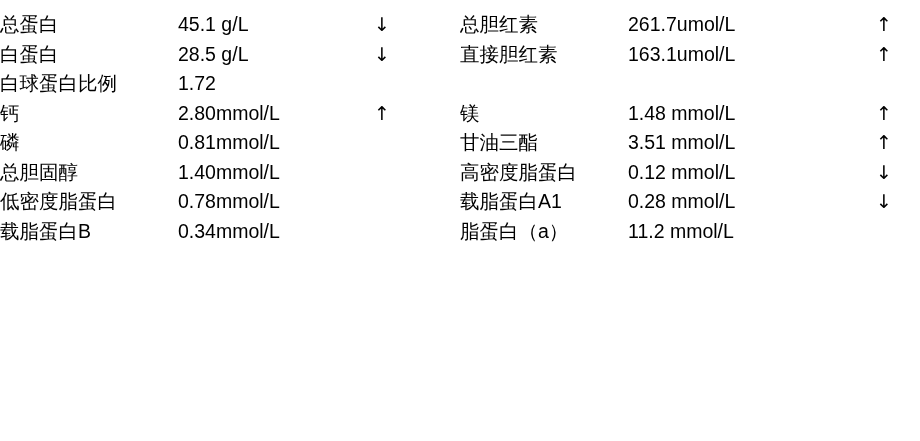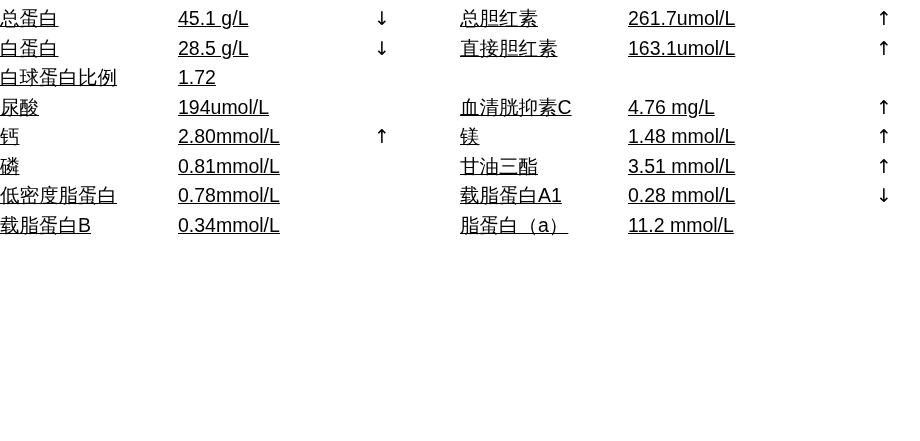--- a/index.html
+++ b/index.html
@@ -12,22 +12,21 @@
     height: 441px;
     font-family: "Liberation Sans", "DejaVu Sans", sans-serif;
     color: #000000;
     overflow: hidden;
   }
   #lab-report {
     width: 920px;
     height: 441px;
     position: relative;
     box-sizing: border-box;
-    padding: 4px 0 0 0;
-    text-decoration: underline;
+    padding: 10px 0 0 0;
   }
   table.lab-table {
     width: 920px;
     border-collapse: collapse;
     table-layout: fixed;
   }
   table.lab-table td {
     font-size: 19.5px;
     line-height: 1.0;
     padding: 0;
@@ -91,42 +90,42 @@
         </tr>
         <tr>
           <td class="name-l">白球蛋白比例</td>
           <td class="val-l">1.72</td>
           <td class="arr-l"><span class="arrow"></span></td>
           <td class="name-r"></td>
           <td class="val-r"></td>
           <td class="arr-r"><span class="arrow"></span></td>
         </tr>
         <tr>
-          <td class="name-l">尿酸</td>
-          <td class="val-l">194umol/L</td>
-          <td class="arr-l"><span class="arrow"></span></td>
-          <td class="name-r">血清胱抑素C</td>
-          <td class="val-r"> 4.76  mg/L</td>
-          <td class="arr-r"><span class="arrow">↑</span></td>
-        </tr>
-        <tr>
           <td class="name-l">钙</td>
           <td class="val-l">2.80mmol/L</td>
           <td class="arr-l"><span class="arrow">↑</span></td>
           <td class="name-r">镁</td>
           <td class="val-r">1.48 mmol/L</td>
           <td class="arr-r"><span class="arrow">↑</span></td>
         </tr>
         <tr>
           <td class="name-l">磷</td>
           <td class="val-l">0.81mmol/L</td>
           <td class="arr-l"><span class="arrow"></span></td>
           <td class="name-r">甘油三酯</td>
           <td class="val-r">3.51  mmol/L</td>
           <td class="arr-r"><span class="arrow">↑</span></td>
+        </tr>
+        <tr>
+          <td class="name-l">总胆固醇</td>
+          <td class="val-l">1.40mmol/L</td>
+          <td class="arr-l"><span class="arrow"></span></td>
+          <td class="name-r">高密度脂蛋白</td>
+          <td class="val-r">0.12  mmol/L</td>
+          <td class="arr-r"><span class="arrow">↓</span></td>
         </tr>
         <tr>
           <td class="name-l">低密度脂蛋白</td>
           <td class="val-l">0.78mmol/L</td>
           <td class="arr-l"><span class="arrow"></span></td>
           <td class="name-r">载脂蛋白A1</td>
           <td class="val-r">0.28  mmol/L</td>
           <td class="arr-r"><span class="arrow">↓</span></td>
         </tr>
         <tr>

